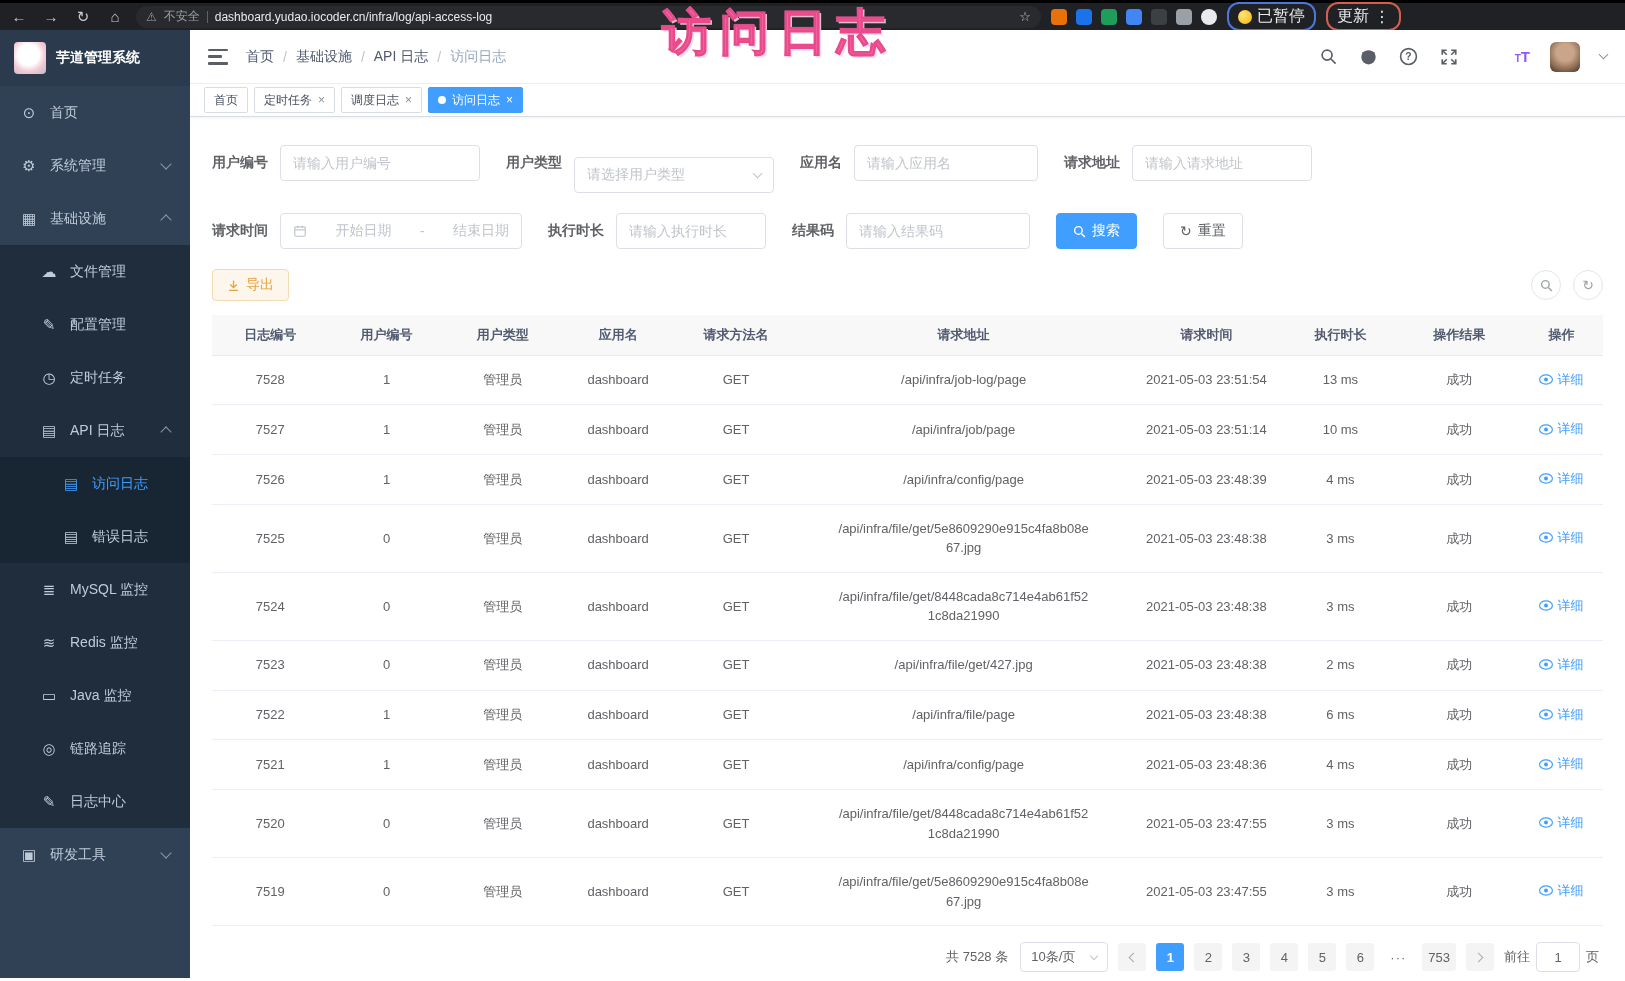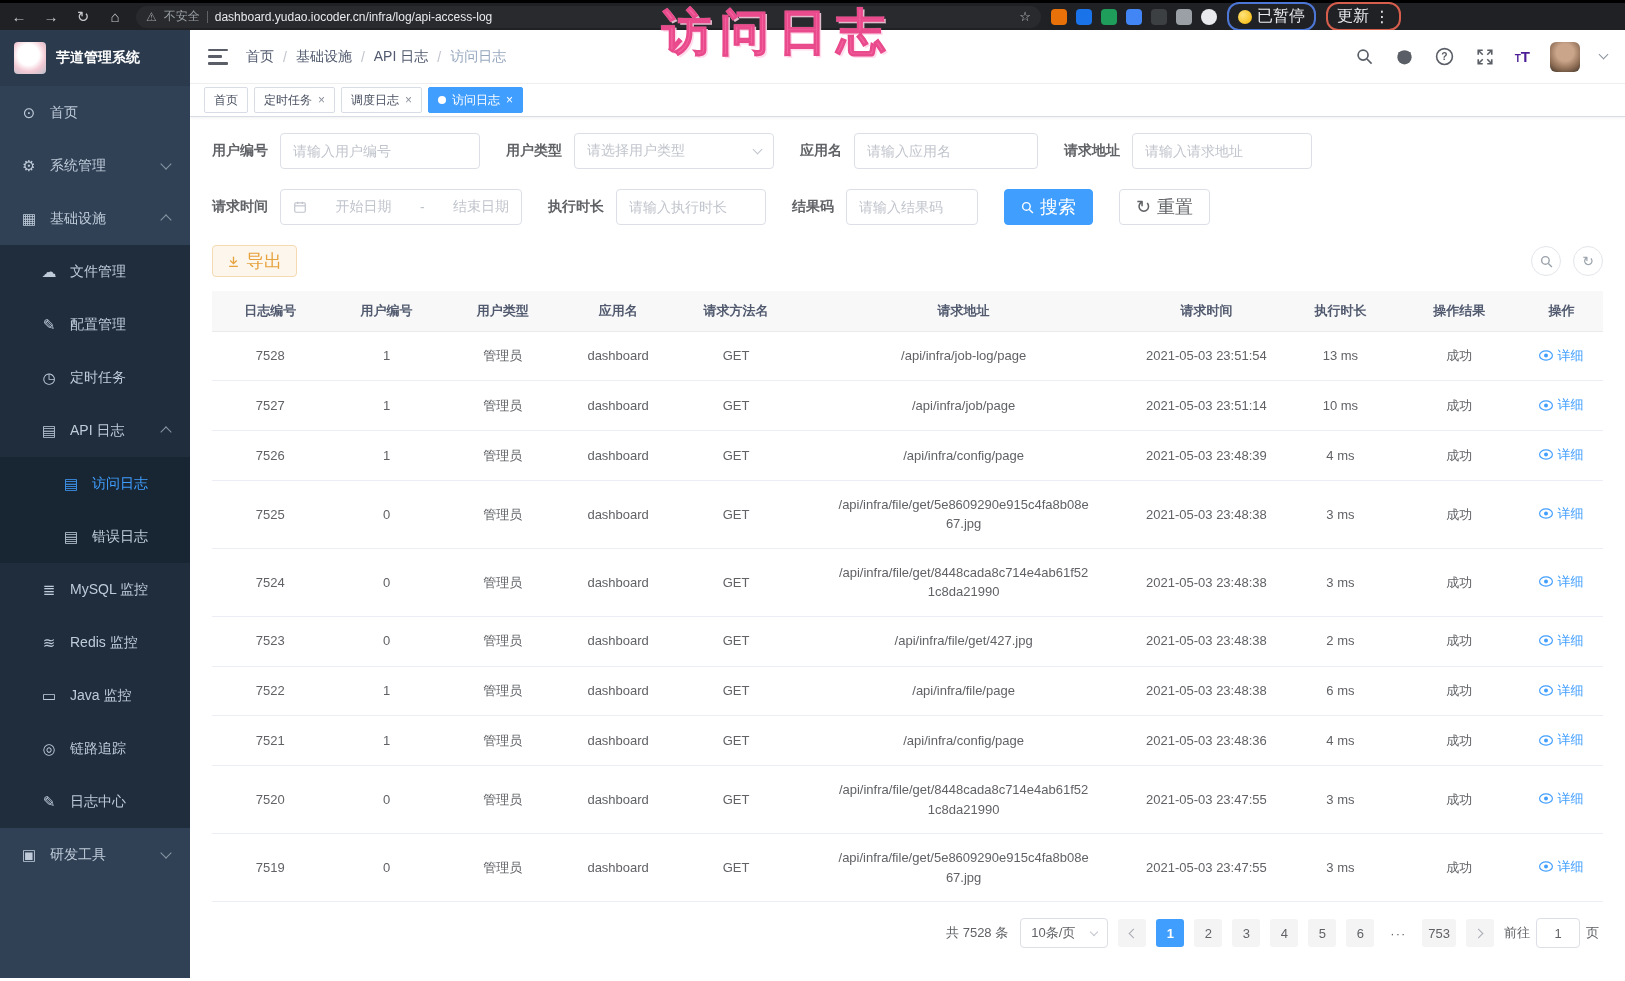--- a/index.html
+++ b/index.html
@@ -50,21 +50,21 @@
   .topbar { height:54px; display:flex; align-items:center; padding:0 18px; border-bottom:1px solid #f0f0f0; }
   .hamburger { width:20px; height:16px; display:flex; flex-direction:column; justify-content:space-between; cursor:pointer; margin-right:18px; }
   .hamburger i { height:2.5px; background:#5a5e66; border-radius:1px; }
   .hamburger i:nth-child(2){ width:70%; }
   .crumbs { display:flex; align-items:center; gap:9px; font-size:14px; color:#515a6e; }
   .crumbs .crumb-sep { color:#c0c4cc; }
   .crumbs .crumb:last-of-type { color:#97a8be; }
   .topbar-right { margin-left:auto; display:flex; align-items:center; gap:20px; color:#5a5e66; }
   .tb-icon { width:20px; height:20px; display:flex; align-items:center; justify-content:center; cursor:pointer; }
   .tb-icon svg { display:block; }
-  .fontsize-icon { font-size:15px; font-weight:bold; color:#4c1d95; cursor:pointer; }
+  .fontsize-icon { font-size:15px; font-weight:bold; color:#8b5cf6; cursor:pointer;margin-left:36px; }
   .fontsize-icon .small { font-size:10px; }
   .user-avatar { width:30px; height:30px; border-radius:6px; background:radial-gradient(circle at 50% 35%, #caa58a 0 35%, #8a6a52 70%, #40342a); cursor:pointer; }
   .caret-down { width:7px; height:7px; border-right:1.5px solid #8c939d; border-bottom:1.5px solid #8c939d; transform:rotate(45deg); margin-top:-4px; cursor:pointer; }
 
   
   .tagsbar { height:33px; display:flex; align-items:center; gap:6px; padding:0 14px; border-bottom:1px solid #d8dce5; box-shadow:0 1px 3px rgba(0,0,0,.06); }
   .tag { height:26px; display:flex; align-items:center; gap:6px; border:1px solid #d8dce5; background:#fff; color:#495060; font-size:12px; padding:0 9px; cursor:pointer; border-radius:2px; white-space:nowrap; }
   .tag .x { font-size:12px; color:#8b919c; }
   .tag.active { background:#409eff; border-color:#409eff; color:#fff; }
   .tag.active .x { color:#fff; }
@@ -75,21 +75,21 @@
   .filter-row { display:flex; align-items:center; gap:26px; margin-bottom:20px; flex-wrap:nowrap; }
   .f-field { display:flex; align-items:center; gap:12px; }
   .f-label { font-size:14px; font-weight:bold; color:#606266; white-space:nowrap; }
   .f-control { height:36px; border:1px solid #dcdfe6; border-radius:4px; display:flex; align-items:center; padding:0 12px; gap:8px; color:#c0c4cc; font-size:14px; background:#fff; }
   .f-control input { border:none; outline:none; width:100%; font-size:14px; font-family:inherit; color:#606266; }
   .f-control input::placeholder { color:#c0c4cc; }
   .f-select .sel-caret { width:7px; height:7px; border-right:1.4px solid #c0c4cc; border-bottom:1.4px solid #c0c4cc; transform:rotate(45deg); margin-left:auto; margin-top:-3px; }
   .daterange { justify-content:space-between; }
   .daterange .d-ph { color:#c0c4cc; }
   .cal-icon svg { display:block; }
-  .btn { height:36px; border-radius:4px; font-size:18px; display:inline-flex; align-items:center; gap:6px; padding:0 16px; cursor:pointer; border:1px solid #dcdfe6; background:#fff; color:#606266; white-space:nowrap; }
+  .btn { height:36px; border-radius:4px; font-size:14px; display:inline-flex; align-items:center; gap:6px; padding:0 16px; cursor:pointer; border:1px solid #dcdfe6; background:#fff; color:#606266; white-space:nowrap; }
   .btn.primary { background:#409eff; border-color:#409eff; color:#fff; }
   .btn.warning-plain { background:#fdf6ec; border-color:#f5dab1; color:#e6a23c; height:32px; padding:0 14px; }
   .toolbar-row { display:flex; align-items:center; margin-bottom:14px; }
   .toolbar-right { margin-left:auto; display:flex; gap:12px; }
   .circle-btn { width:30px; height:30px; border-radius:50%; border:1px solid #e3e6ea; background:#fff; display:flex; align-items:center; justify-content:center; color:#9aa2ab; cursor:pointer; font-size:14px; }
 
   
   table.log-table { width:100%; border-collapse:collapse; table-layout:fixed; font-size:13px; color:#606266; }
   .log-table thead th { background:#f8f8f9; color:#515a6e; font-weight:bold; height:40px; text-align:center; border-bottom:1px solid #e8eaec; }
   .log-table tbody td { text-align:center; border-bottom:1px solid #ebeef5; padding:14px 4px; line-height:1.5; }
@@ -305,21 +305,21 @@
 
         <div class="filter-row">
             <div class="f-field">
               <span class="f-label">用户编号</span>
               <div class="f-control" style="width: 200px;">
                 <input placeholder="请输入用户编号" style="">
               </div>
             </div>
             <div class="f-field">
               <span class="f-label">用户类型</span>
-              <div class="f-control f-select" style="width: 200px;">
+              <div class="f-control f-select" style="width: 200px; margin-top: 24px;">
                 <span>请选择用户类型</span>
                 <span class="sel-caret"></span>
               </div>
             </div>
             <div class="f-field">
               <span class="f-label">应用名</span>
               <div class="f-control" style="width: 184px;">
                 <input placeholder="请输入应用名" style="">
               </div>
             </div>
@@ -348,21 +348,21 @@
               </div>
             </div>
             <div class="f-field">
               <span class="f-label">执行时长</span>
               <div class="f-control" style="width: 150px;">
                 <input placeholder="请输入执行时长" style="">
               </div>
             </div>
             <div class="f-field">
               <span class="f-label">结果码</span>
-              <div class="f-control" style="width: 132px;">
+              <div class="f-control" style="width: 184px;">
                 <input placeholder="请输入结果码" style="">
               </div>
             </div>
             <button class="btn primary">
               <svg width="13" height="13" viewBox="0 0 24 24" fill="none" stroke="#fff" stroke-width="2.6">
                 <circle cx="10" cy="10" r="7"></circle>
                 <line x1="15.5" y1="15.5" x2="22" y2="22"></line>
               </svg>
               <span>搜索</span>
             </button>

